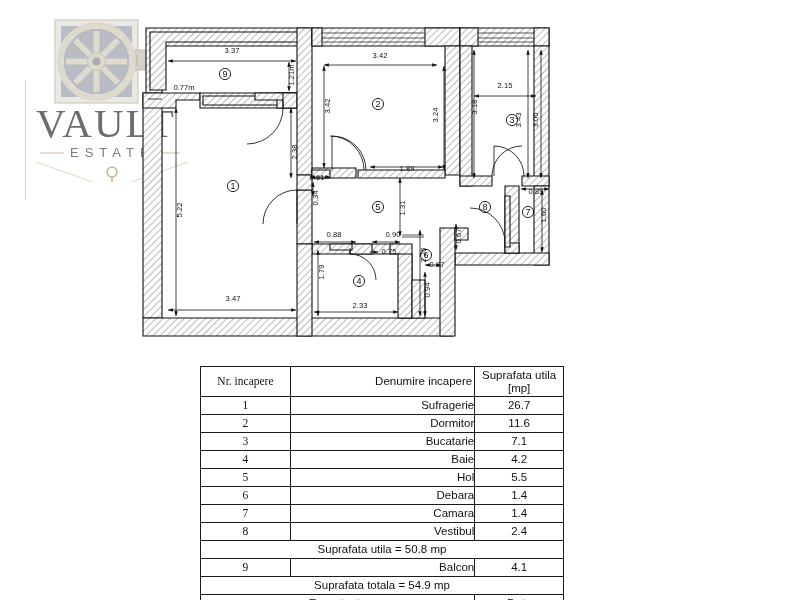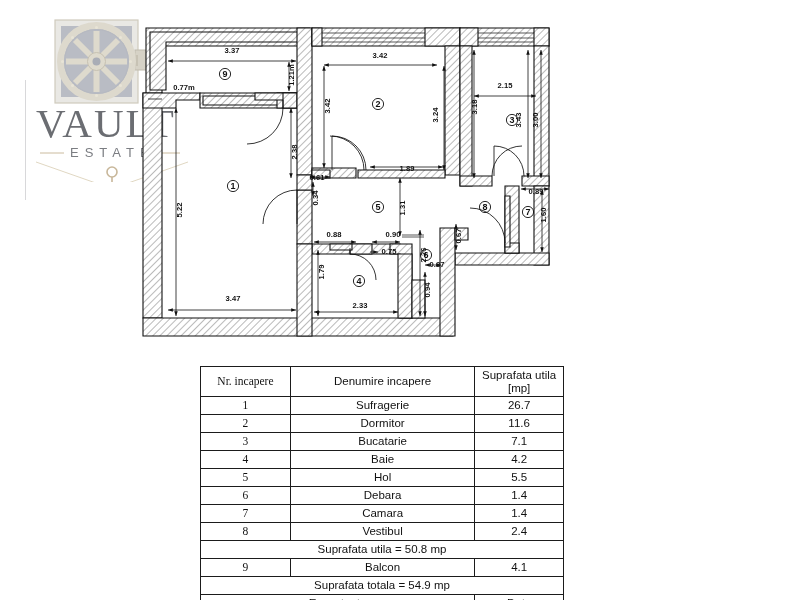--- a/index.html
+++ b/index.html
@@ -12,41 +12,41 @@
              pointer-events:none;}
   #watermark svg{display:block;}
   .wm-vault{font-family:"Liberation Serif",serif;font-size:41px;
             letter-spacing:2px;fill:#6b6d72;}
   .wm-estate{font-family:"Liberation Sans",sans-serif;font-size:13px;
              letter-spacing:6px;fill:#7b7d82;}
   .faintline{position:absolute;left:25px;top:80px;width:1px;height:120px;
              background:#d8d8da;}
 
   
-  #plan{position:absolute;left:0;top:0;width:800px;height:345px;font-weight:bold;}
+  #plan{position:absolute;left:0;top:0;width:800px;height:345px;}
   #plan svg{display:block;}
 
   .wall{fill:url(#hatch);stroke:#111;stroke-width:1.1;}
   .dimline{stroke:#111;stroke-width:.8;fill:none;}
   .thin{stroke:#111;stroke-width:.7;fill:none;}
   .dimtxt{font-family:"Liberation Sans",sans-serif;font-size:7.6px;
           fill:#111;}
   .roomnum{font-family:"Liberation Sans",sans-serif;font-size:9px;
            fill:#111;text-anchor:middle;}
 
   
   #tbl{position:absolute;left:200px;top:366px;width:364px;
        border-collapse:collapse;}
   #tbl td,#tbl th{border:1px solid #1b1b1b;font-size:11.5px;
        font-family:"Liberation Sans",sans-serif;color:#111;
        padding:0;height:17px;line-height:17px;text-align:center;
        font-weight:normal;}
   #tbl .hd{height:27px;line-height:13px;padding:1px 2px;}
   #tbl .c1{width:88px;font-family:Liberation Serif, serif;}
-  #tbl .c2{width:188px;}
+  #tbl .c2{width:188px;text-align:right;}
   #tbl .c3{width:86px;margin-left:10px;}
   .sumrow td{text-align:center;margin-top:16px;}
   .execrow td.exec{text-align:center;padding-right:40px;}
 </style>
 </head>
 <body>
 
 <div class="faintline"></div>
 
 <div id="watermark">

